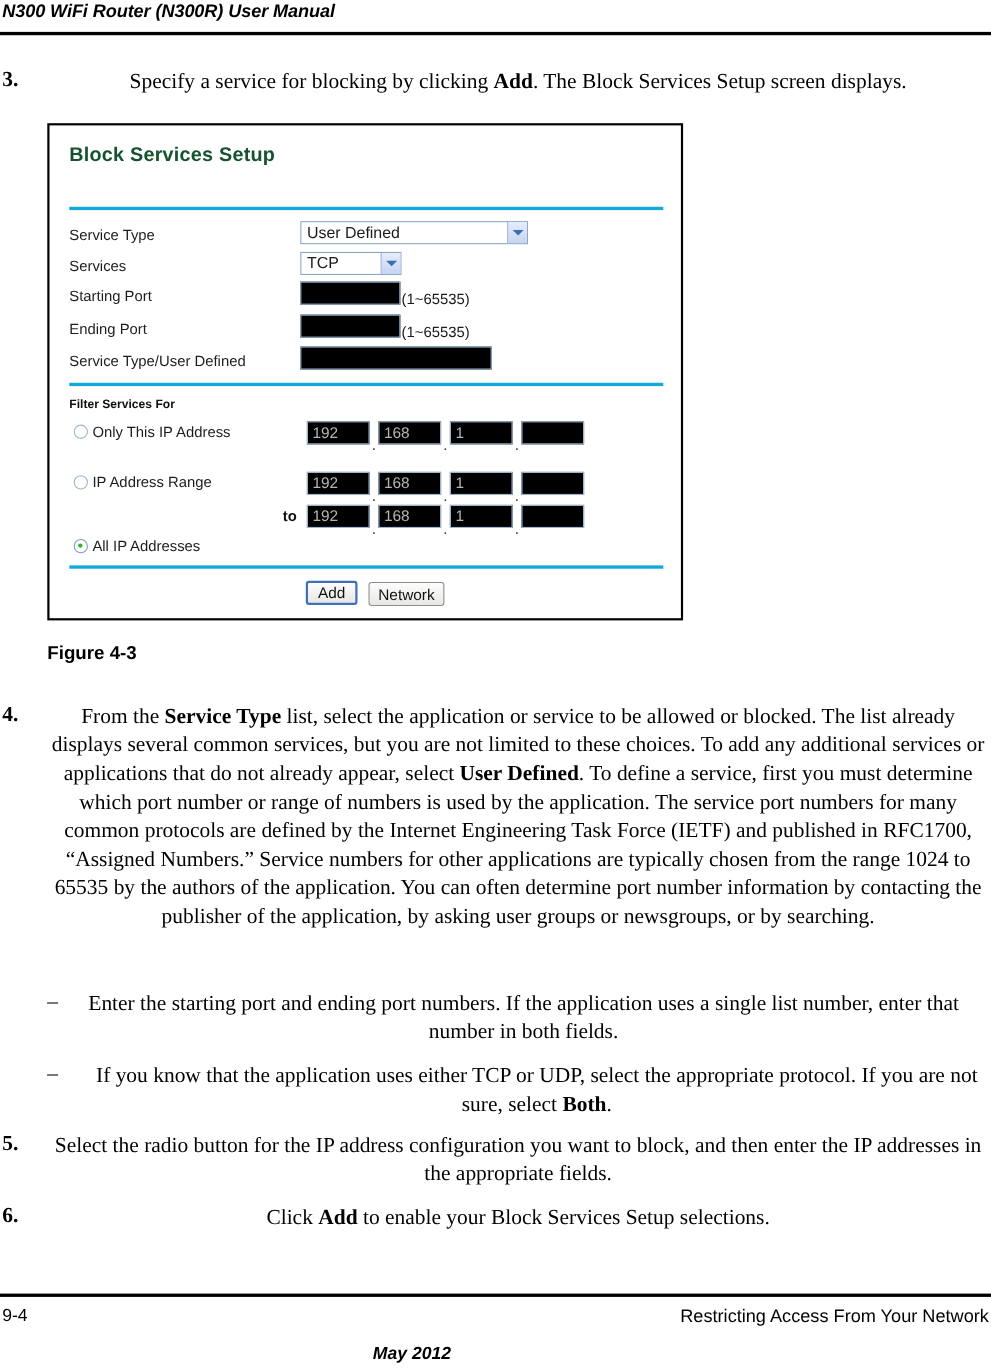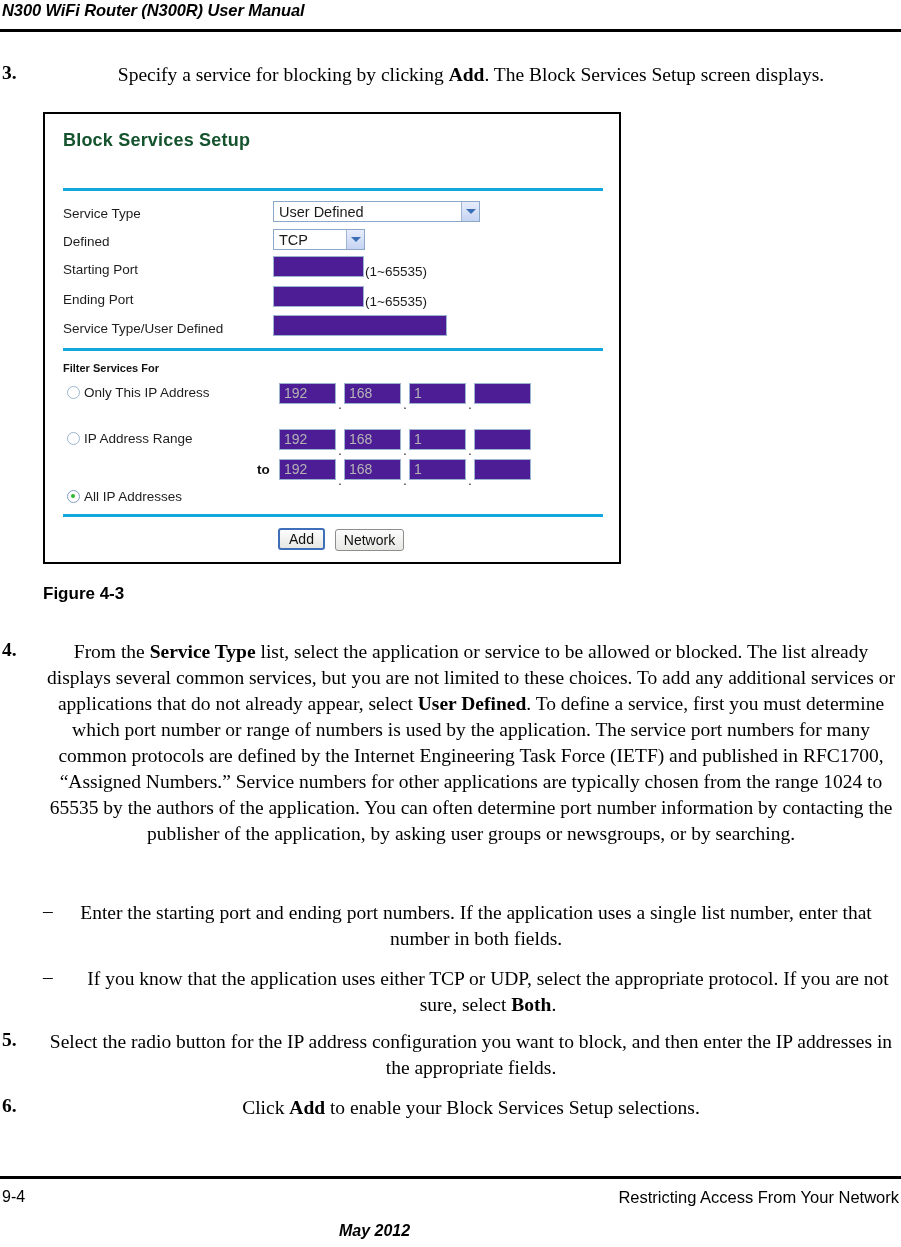--- a/index.html
+++ b/index.html
@@ -144,21 +144,21 @@
     border-left: 5px solid transparent;
     border-right: 5px solid transparent;
     border-top: 5px solid #3a6fb5;
   }
 
   
   .ui-input {
     position: absolute;
     box-sizing: border-box;
     border: 1px solid #9cb4d0;
-    background: #4c1d95;
+    background: #000000;
     height: 21px;
     font-size: 14px;
     text-align: right;
   }
   .ui-input .ph {
     position: absolute;
     left: 4px;
     top: 0px;
     line-height: 19px;
     font-size: 14px;
@@ -291,21 +291,21 @@
 
   <div class="ui-title">Block Services Setup</div>
   <div class="hr-cyan hr1"></div>
 
   <div class="fld-label" style="top:92px;">Service Type</div>
   <div class="ui-select" style="left:228px; top:87px; width:207px;">
     <span class="sel-text">User Defined</span>
     <span class="sel-arrow"></span>
   </div>
 
-  <div class="fld-label" style="top:120px;">Defined</div>
+  <div class="fld-label" style="top:120px;">Services</div>
   <div class="ui-select" style="left:228px; top:115px; width:92px;">
     <span class="sel-text">TCP</span>
     <span class="sel-arrow"></span>
   </div>
 
   <div class="fld-label" style="top:148px;">Starting Port</div>
   <div class="ui-input" style="left:228px; top:142px; width:91px;">
     <span class="ph"></span>
   </div>
   <div class="hint" style="left:320px; top:150px;">(1~65535)</div>

